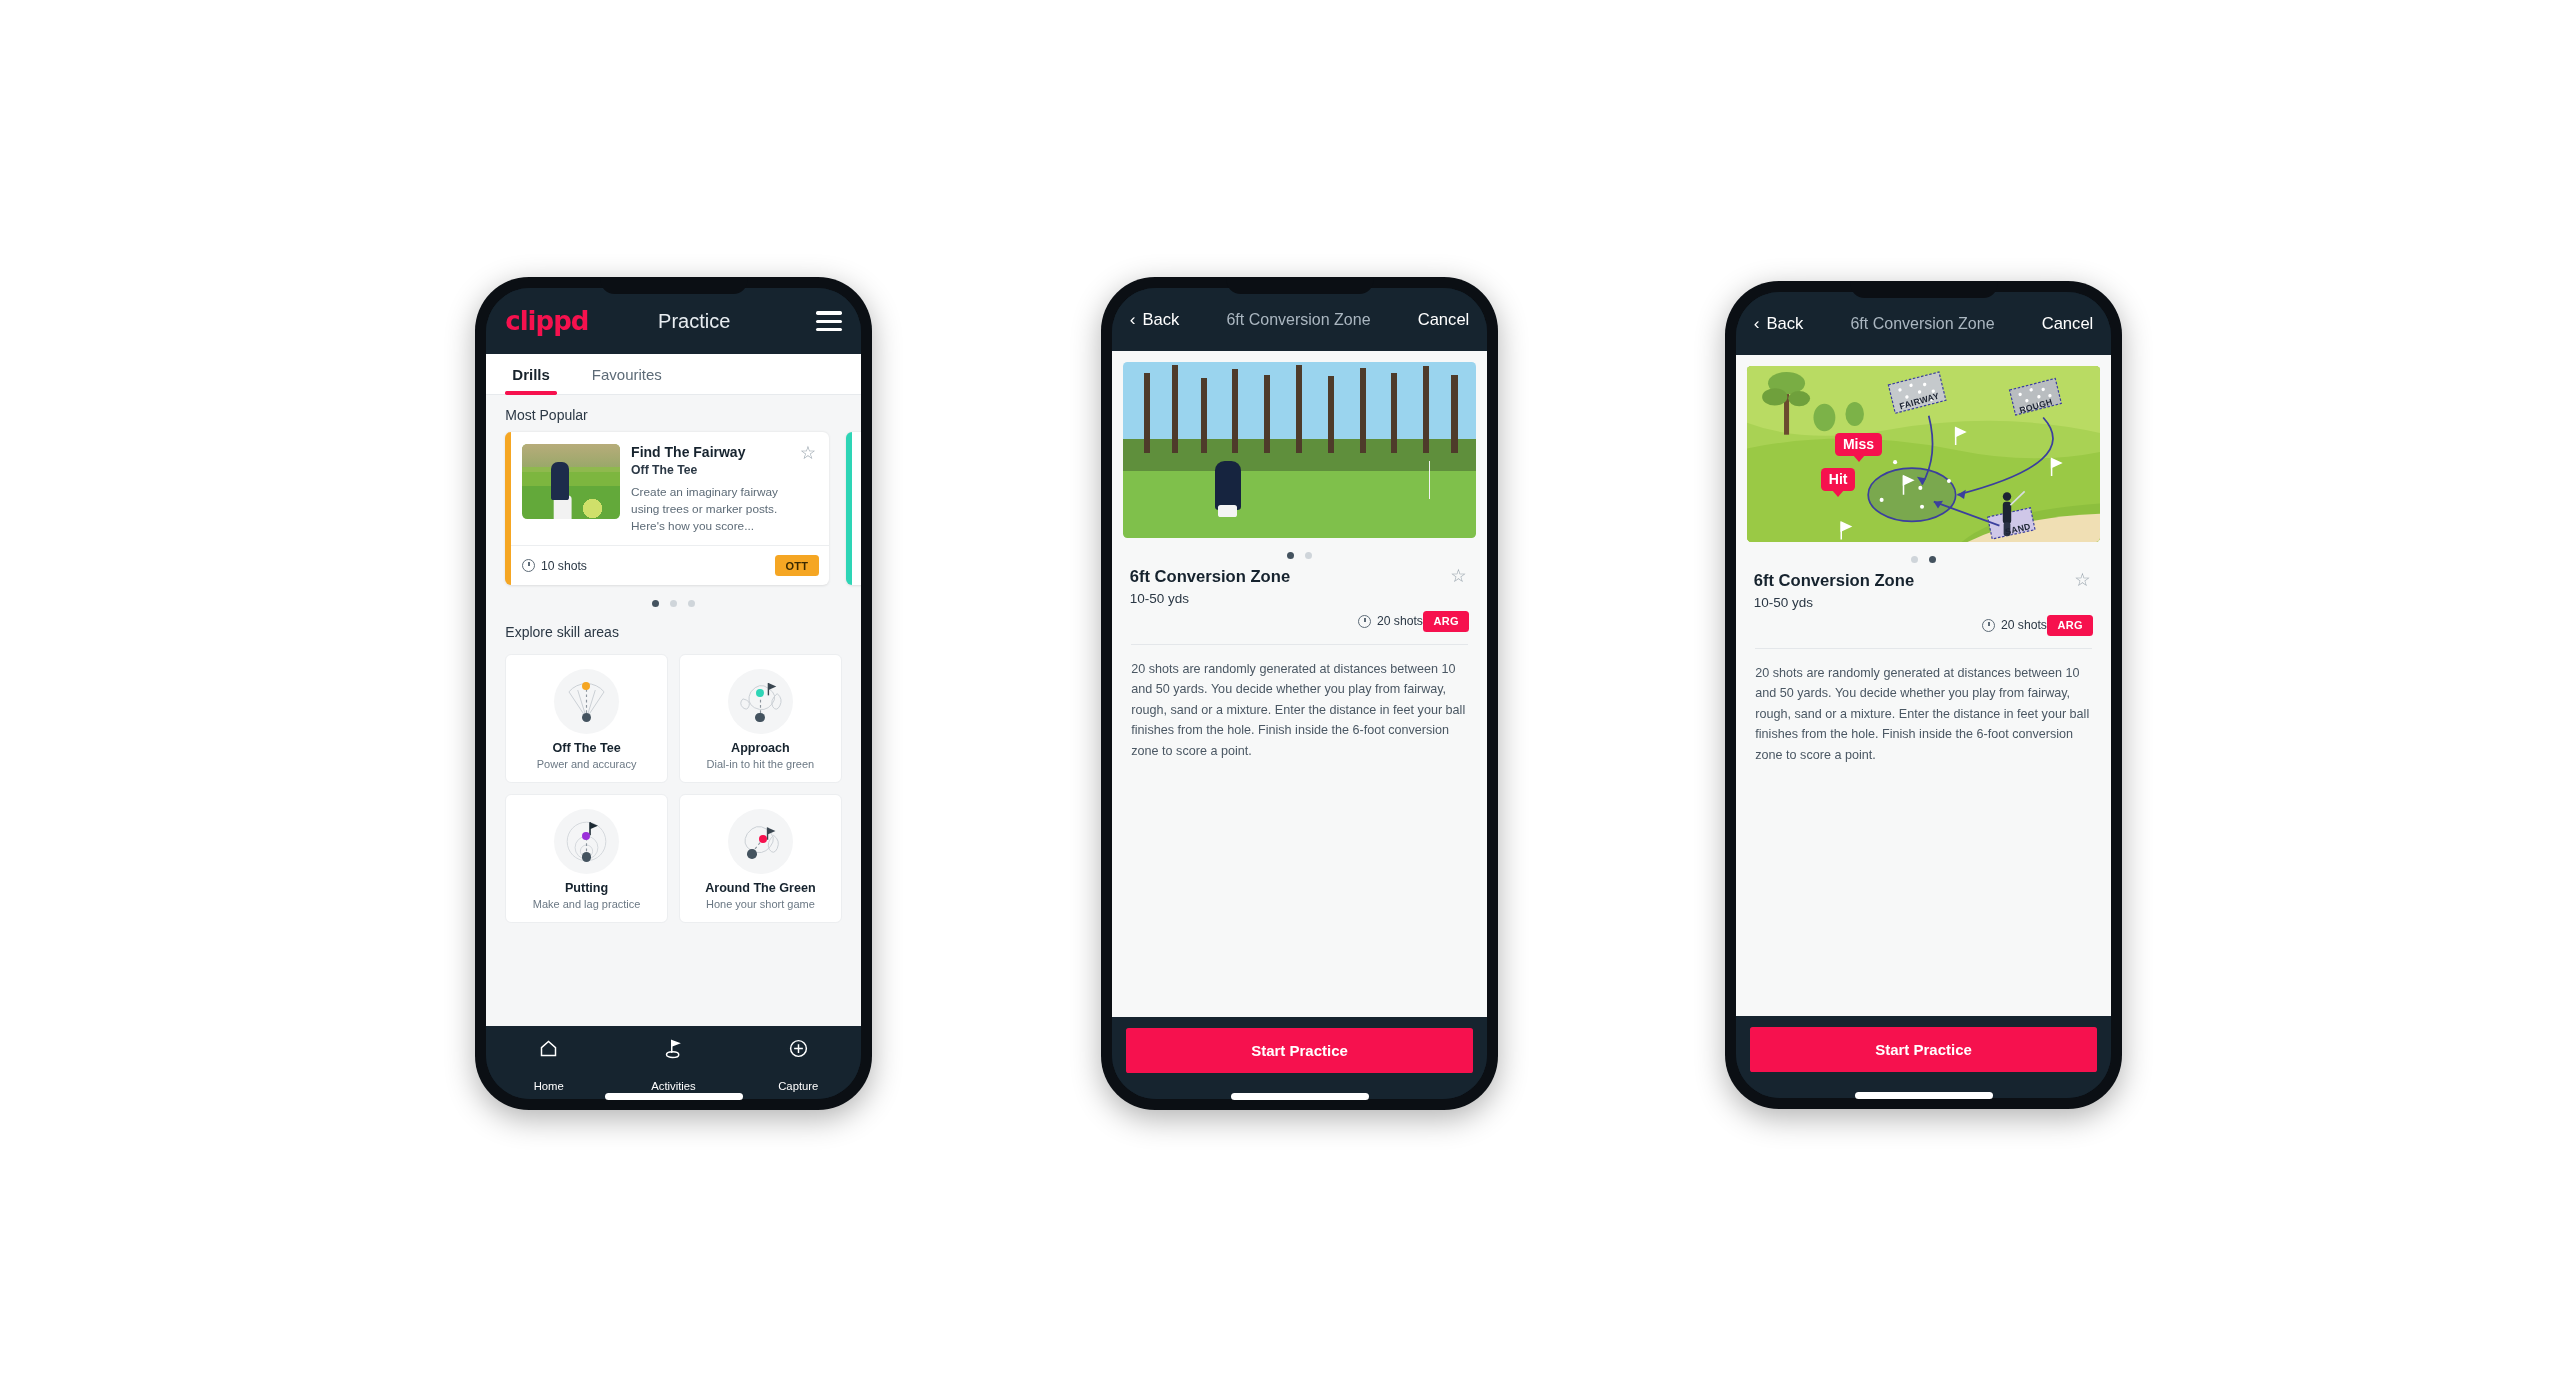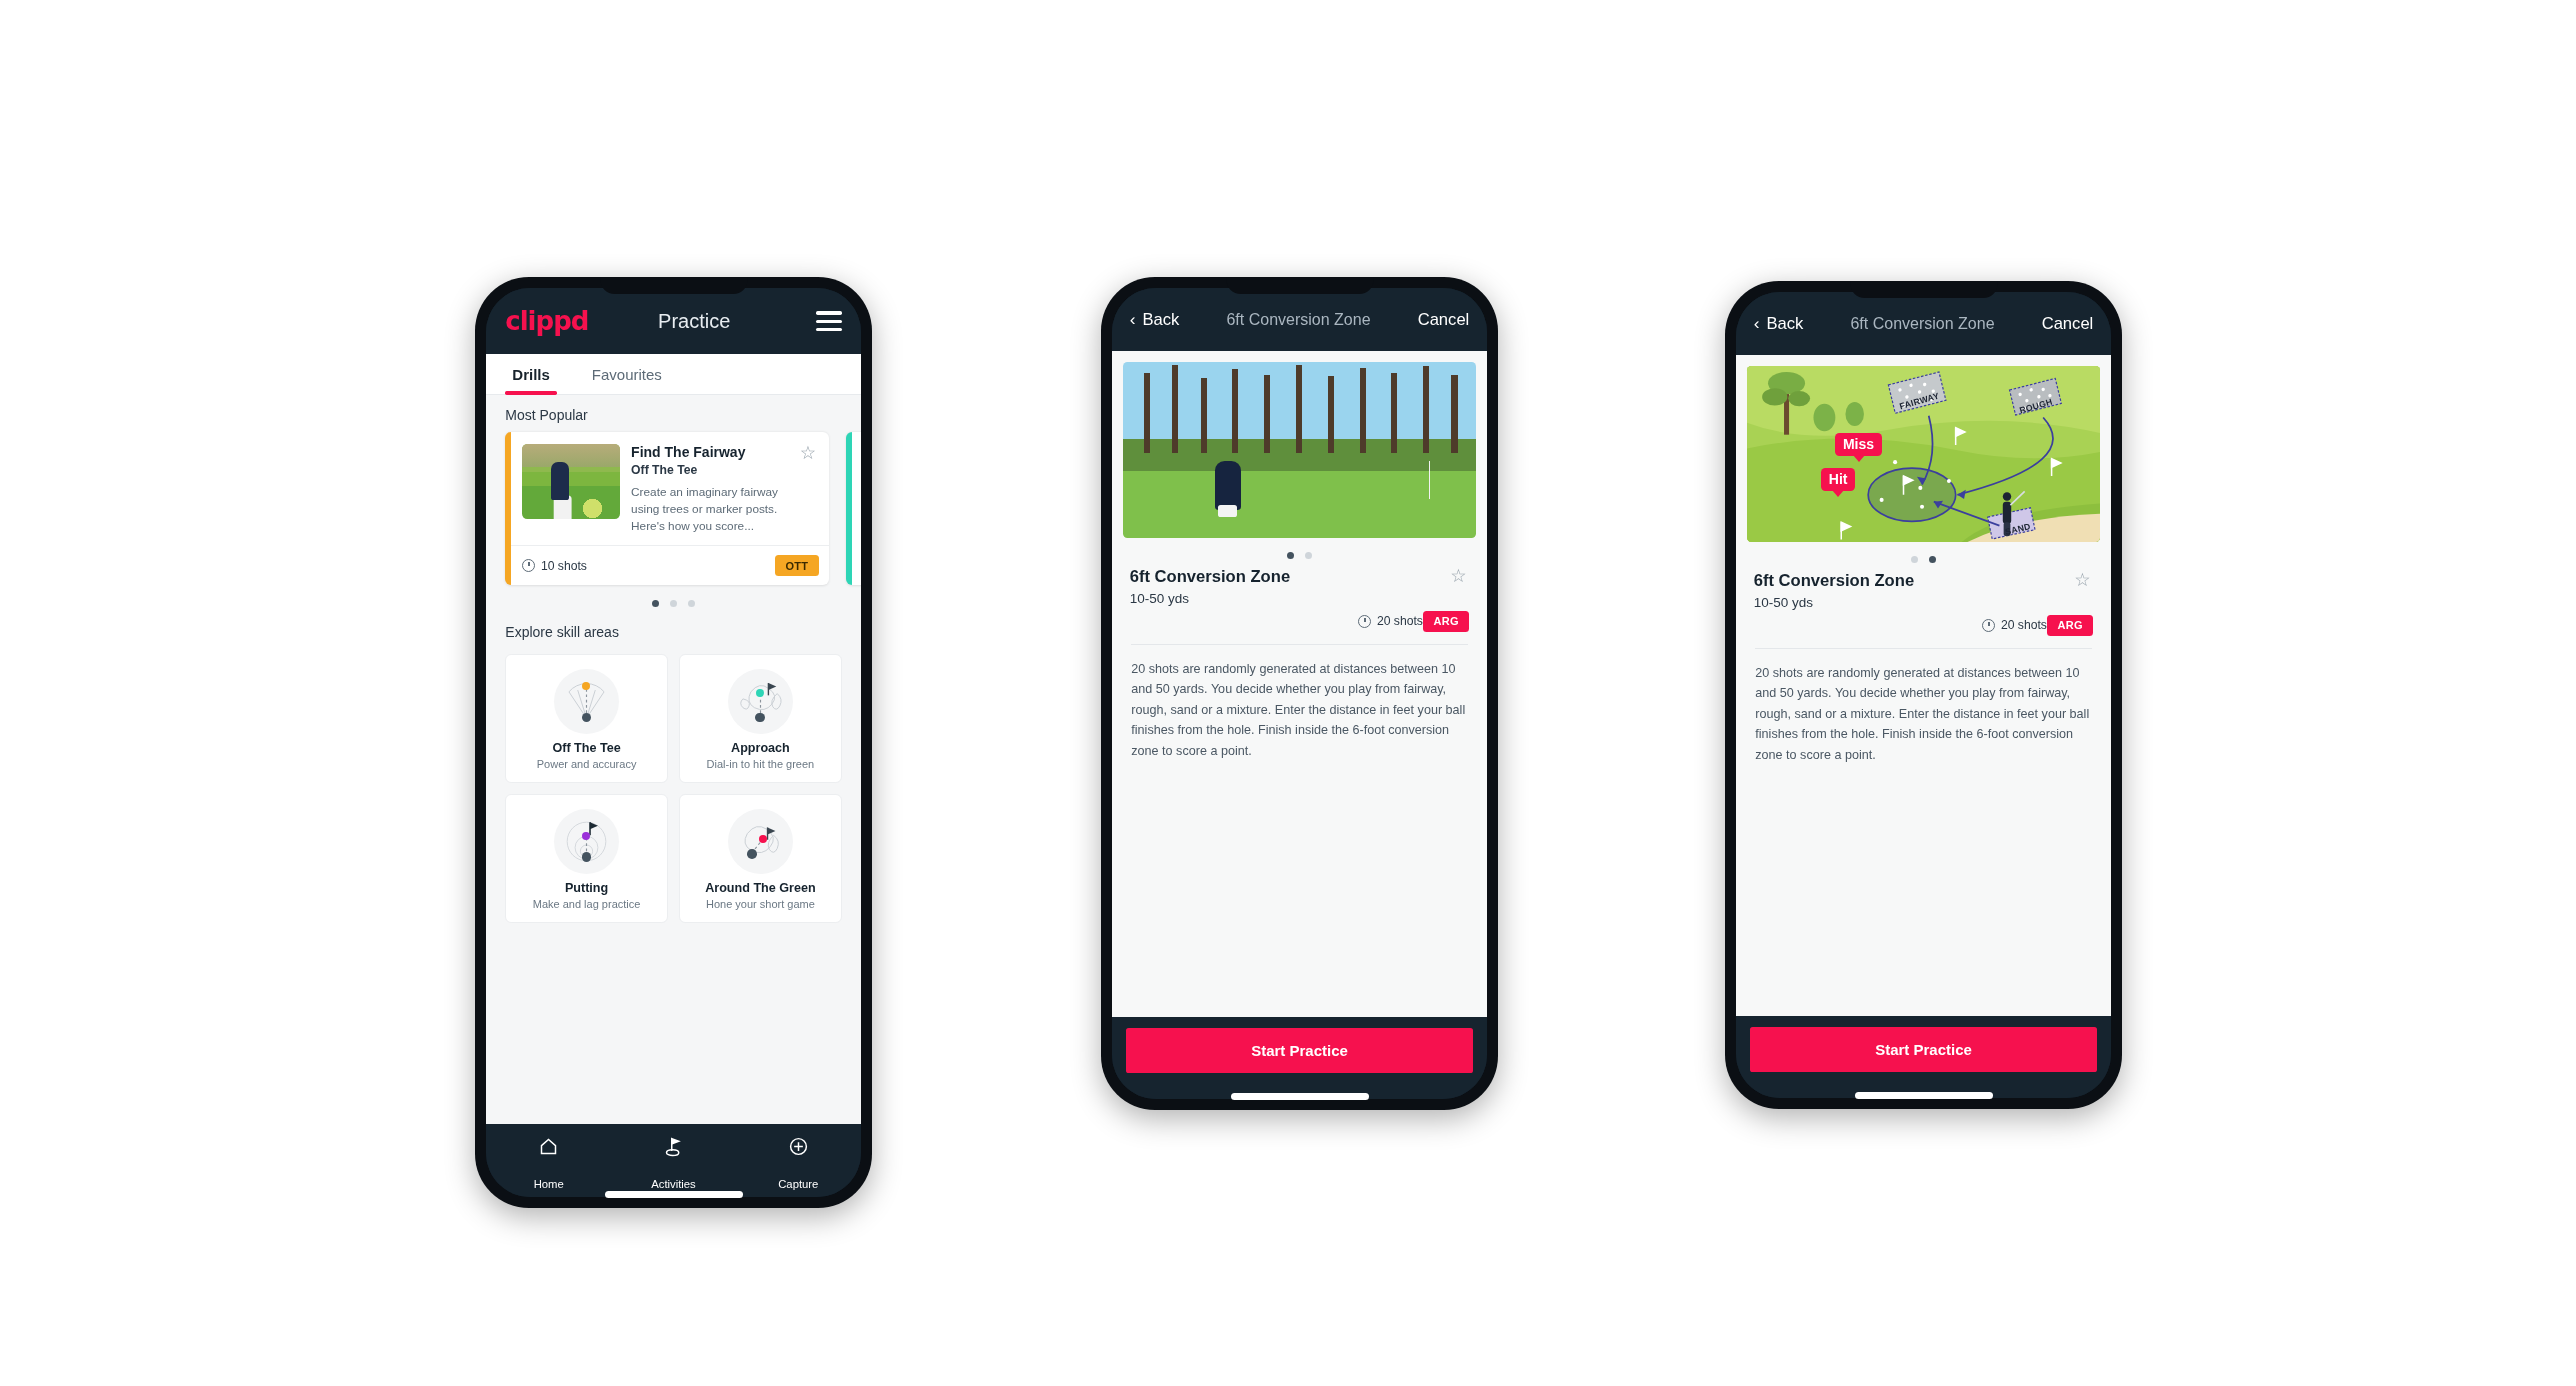--- a/index.html
+++ b/index.html
@@ -33,21 +33,21 @@
     background: #0b0f14;
     border-bottom-left-radius: 14px; border-bottom-right-radius: 14px;
     z-index: 40;
   }
   .homebar {
     position: absolute; bottom: 9.6px; left: 50%; transform: translateX(-50%);
     width: 138px; height: 7px; background: #ffffff; border-radius: 4.4px; z-index: 40;
   }
 
   
-  #phone1 { left: 475px; top: 277px; width: 397px; height: 931px; }
+  #phone1 { left: 475px; top: 277px; width: 397px; height: 833px; }
 
   .p1-topbar {
     height: 66px; background: #16242f;
     display: flex; align-items: center; padding: 0 19px;
     flex: 0 0 auto;
   }
   .logo {
     color: #f6114e; font-size: 26px; font-weight: 700;
     letter-spacing: -1px; font-family: "DejaVu Sans", sans-serif;
   }

